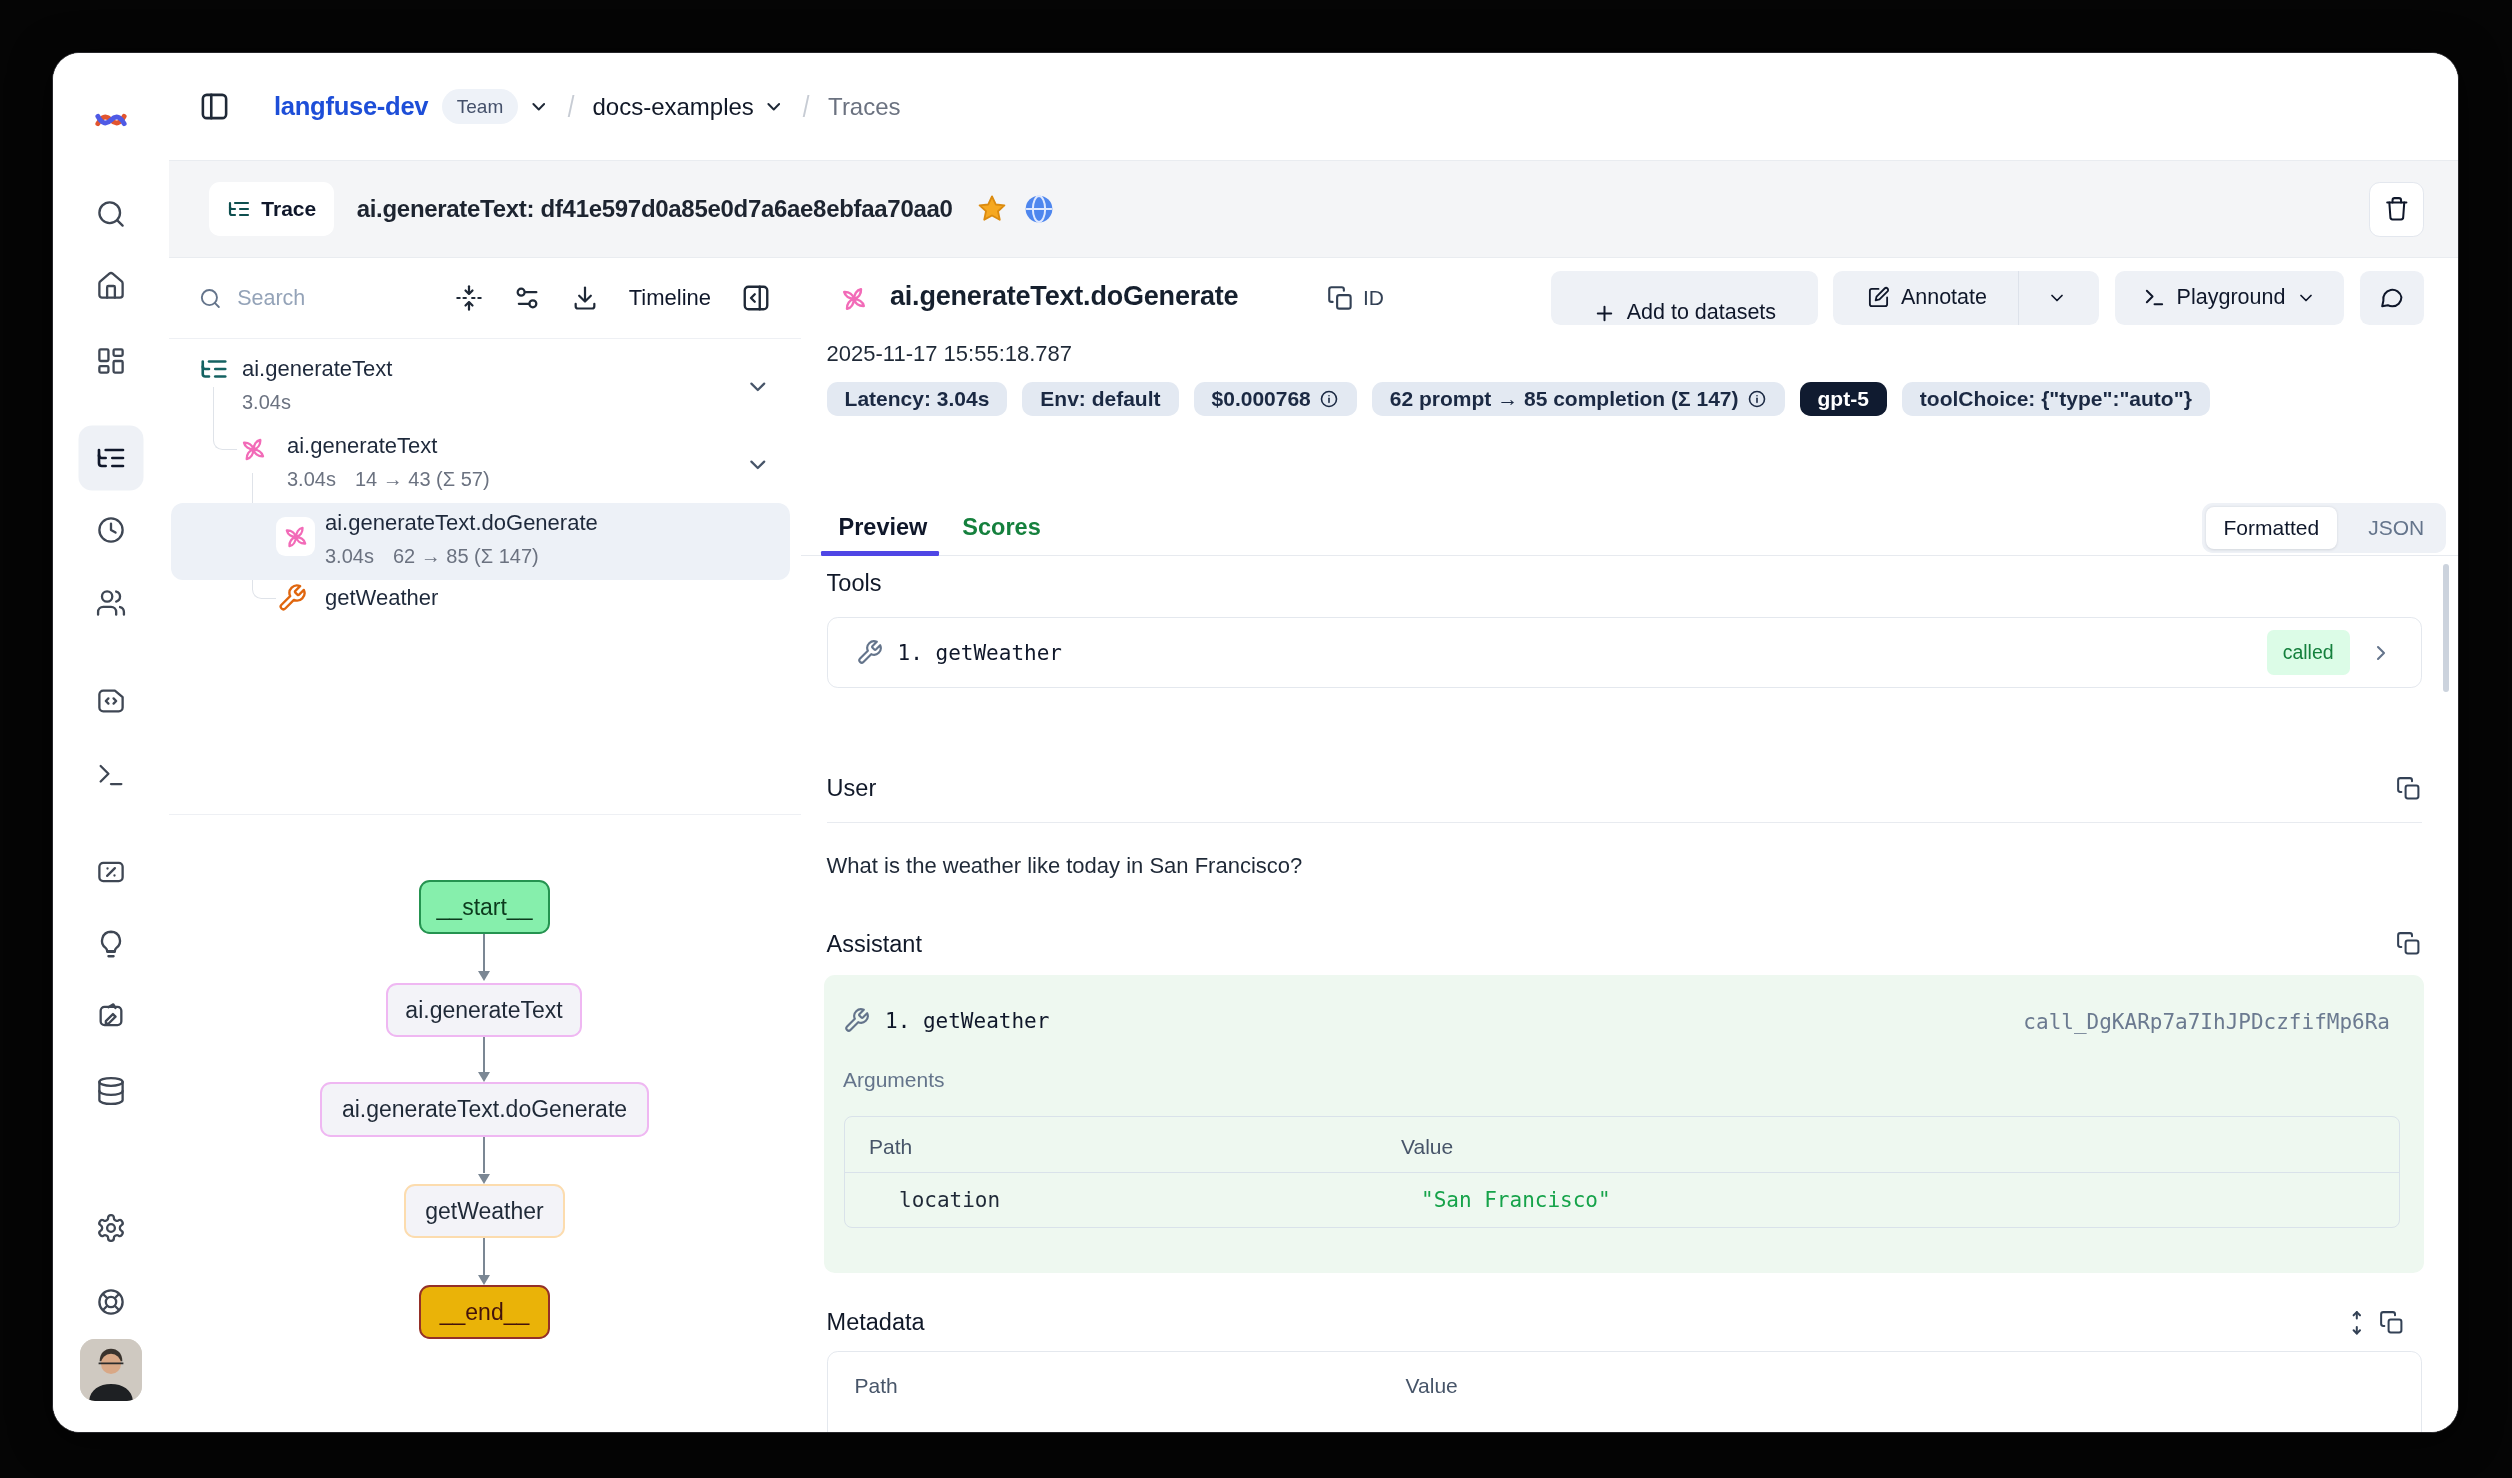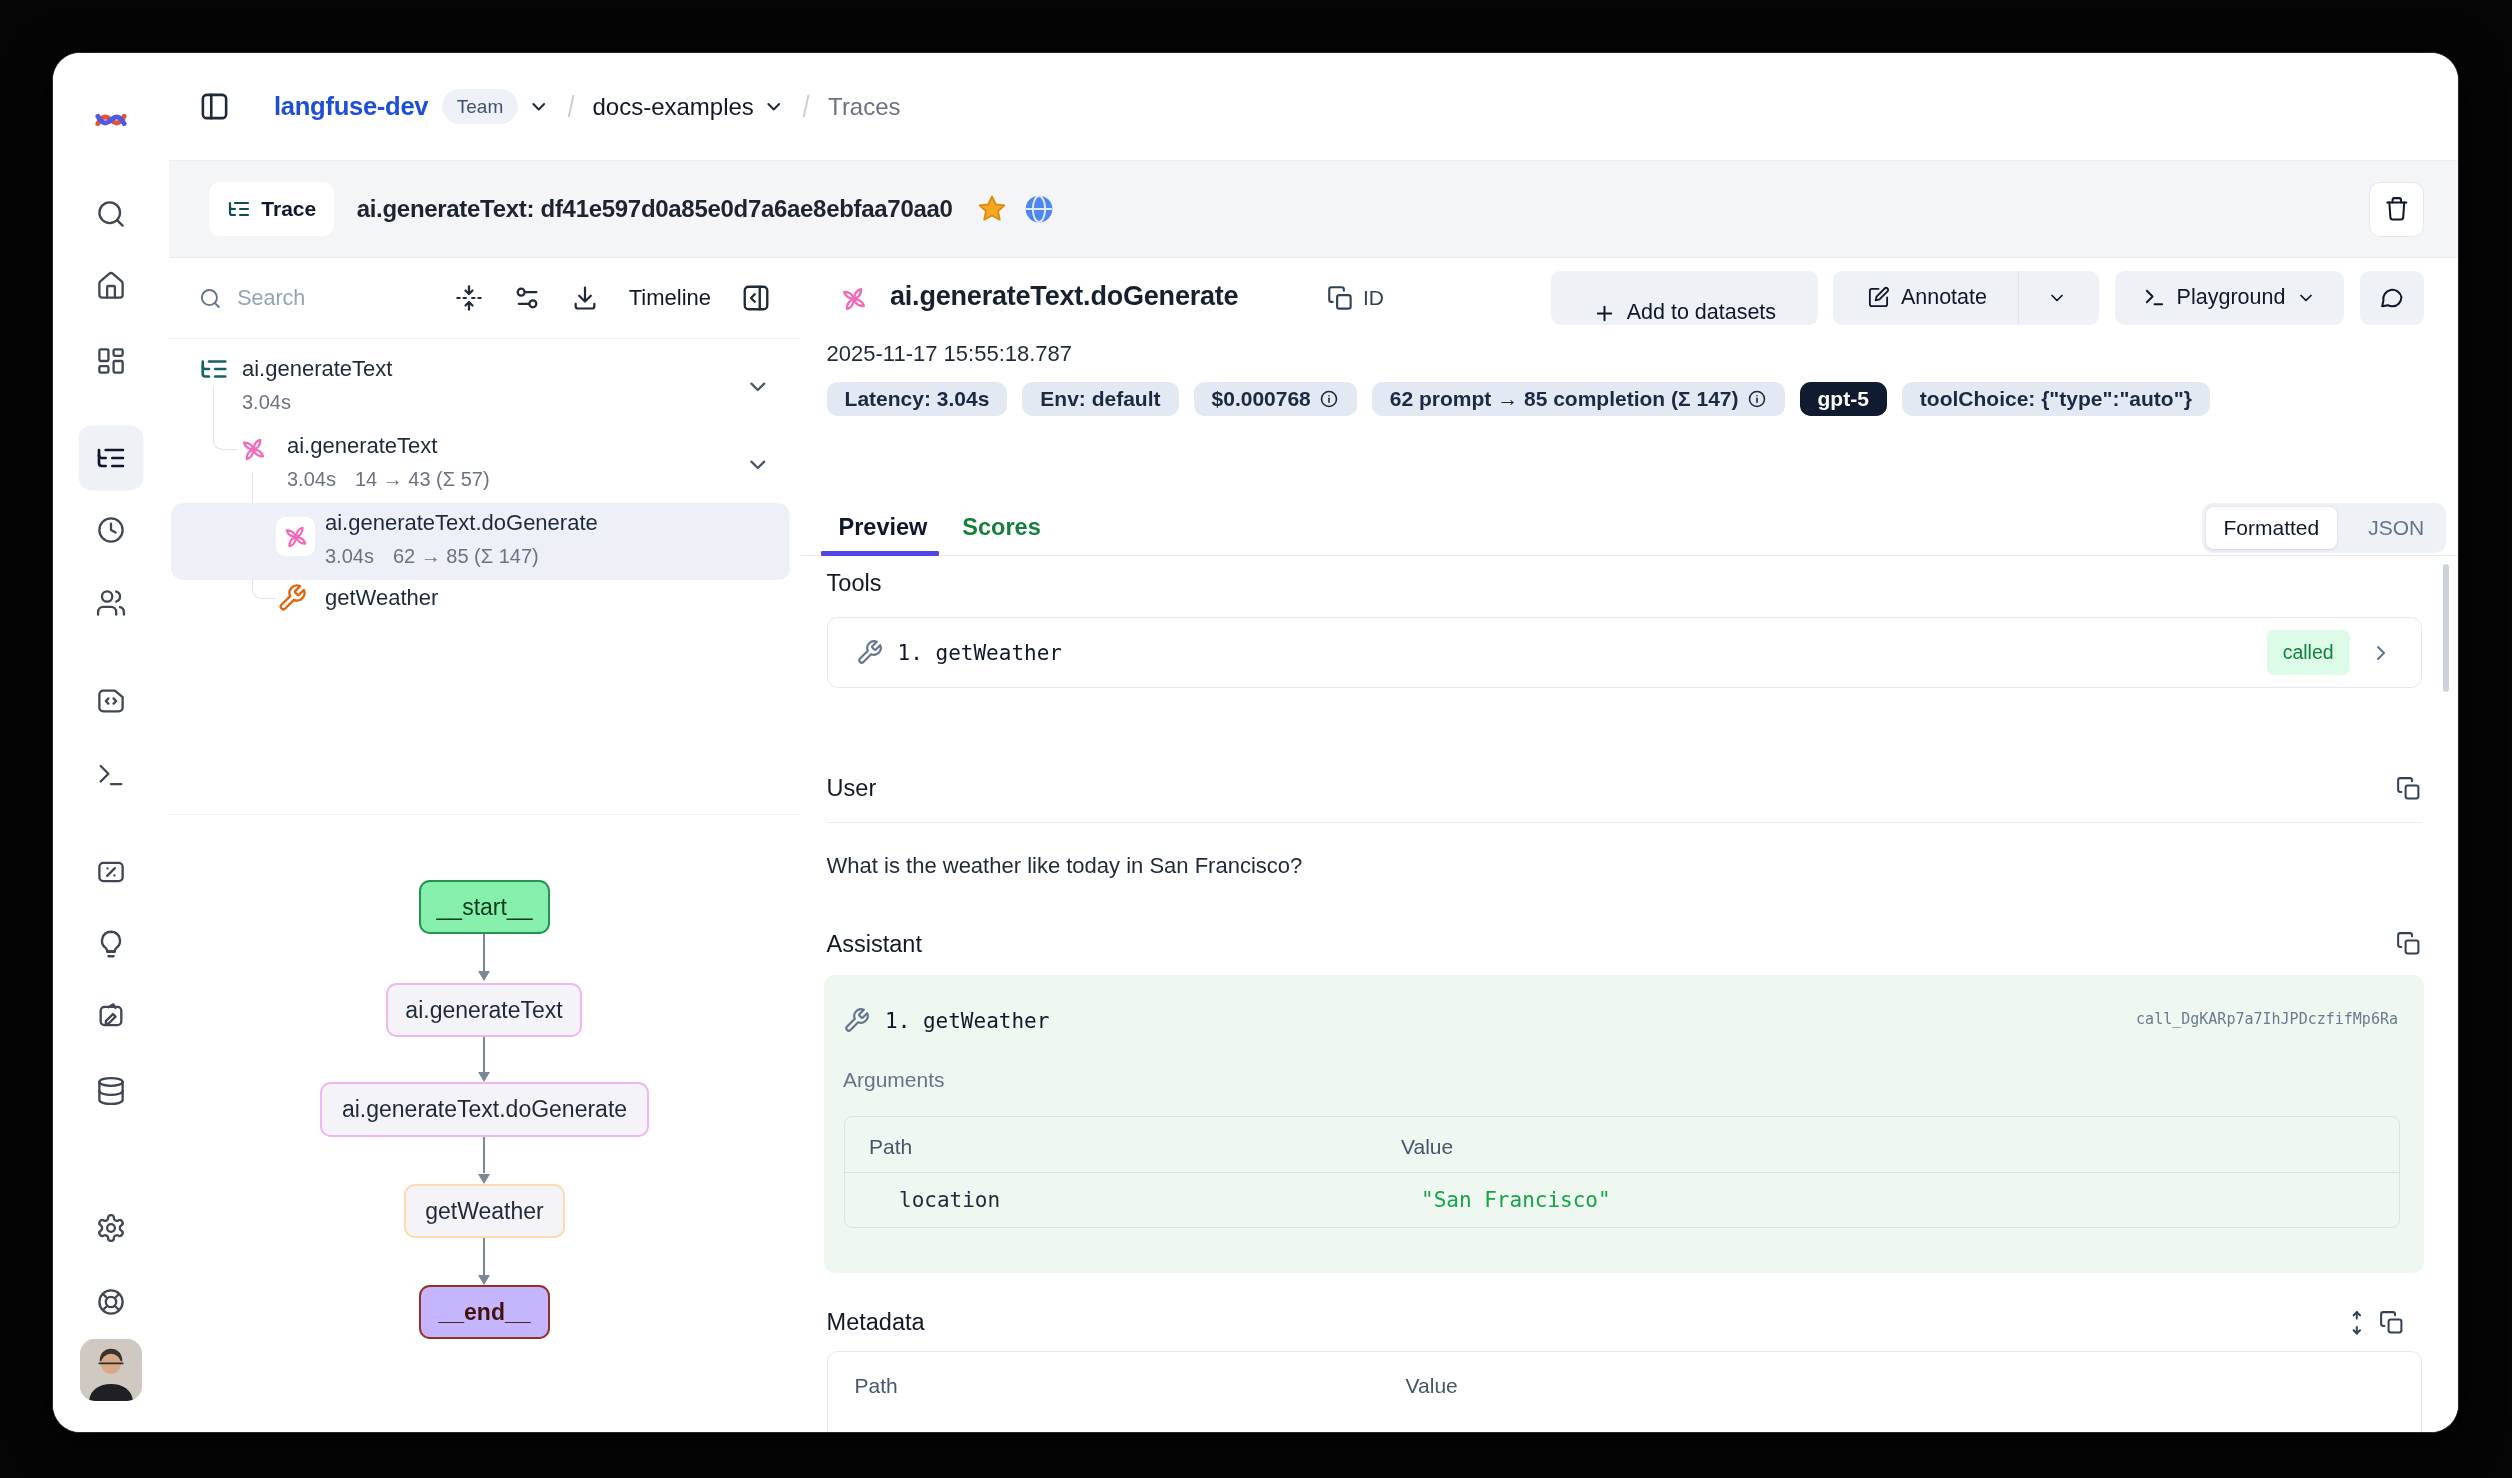--- a/index.html
+++ b/index.html
@@ -51,21 +51,21 @@
   .tree-line{border-color:#dfe3e9 !important;}
   .sel-row{background:#edf1f7;border-radius:12px;}
   .icon-chip{background:#fff;border-radius:9.4px;display:flex;align-items:center;justify-content:center;}
   .tchev{color:#475569;}
   
   .gnode{position:absolute;display:flex;align-items:center;justify-content:center;font-size:23px;color:#1f2937;
     border-radius:10.8px;box-sizing:border-box;border:2.4px solid transparent;background:#f3f3f8;}
   .gn-start{background:#86efac;border-color:#259350;color:#0c3a1d;}
   .gn-gen{border-color:#efb7f2;}
   .gn-tool{border-color:#fcdcae;}
-  .gn-end{background:#c4b5fd;border-color:#943028;color:#43120c;font-weight:bold;}
+  .gn-end{background:#eab308;border-color:#943028;color:#43120c;}
   .garrow{position:absolute;width:2px;background:#7b8794;}
   .ghead{position:absolute;width:0;height:0;border-left:6px solid transparent;border-right:6px solid transparent;border-top:10px solid #7b8794;}
   
   .right-pane{position:absolute;left:748px;top:205px;right:0;bottom:0;background:#fff;overflow:hidden;}
   .obs-title{font-size:27px;font-weight:700;color:#16202e;letter-spacing:-0.2px;}
   .id-label{font-size:21px;font-weight:500;color:#334155;}
   .btn{background:#eef1f6;border-radius:9.4px;height:54px;display:flex;align-items:center;justify-content:center;
     gap:10.8px;font-size:21.5px;font-weight:500;color:#0f172a;box-sizing:border-box;}
   .timestamp{font-size:22px;color:#1f2937;}
   .badges{display:flex;gap:15px;}
@@ -538,21 +538,21 @@
         </svg>
     </div>
 
     <div class="abs green-card" style="left:23px;top:717px;width:1600px;height:298px;">
       <div class="abs" style="left:19px;top:32px;">
         <svg width="27" height="27" viewBox="0 0 24 24" fill="none" stroke="#64748b" stroke-width="1.9" stroke-linecap="round" stroke-linejoin="round">
             <path d="M14.7 6.3a1 1 0 0 0 0 1.4l1.6 1.6a1 1 0 0 0 1.4 0l3.77-3.77a6 6 0 0 1-7.94 7.94l-6.91 6.91a2.12 2.12 0 0 1-3-3l6.91-6.91a6 6 0 0 1 7.94-7.94l-3.76 3.76z"></path>
           </svg>
       </div>
       <div class="abs mono" style="left:61px;top:34px;font-size:21px;color:#0f172a;">1. getWeather</div>
-      <div class="abs mono" style="right:26px;top:35px;font-size:15px;color:#6b7a90;margin-left:44px;">call_DgKARp7a7IhJPDczfifMp6Ra</div>
+      <div class="abs mono" style="right:34px;top:35px;font-size:21px;color:#6b7a90;margin-left:44px;">call_DgKARp7a7IhJPDczfifMp6Ra</div>
       <div class="abs" style="left:19px;top:93px;font-size:21px;color:#64748b;">Arguments</div>
 
       <div class="abs arg-table" style="left:20px;top:141px;width:1556px;height:112px;">
         <div class="abs hdr-cell" style="left:24px;top:17.5px;">Path</div>
         <div class="abs hdr-cell" style="left:556px;top:17.5px;">Value</div>
         <div class="abs" style="left:0;top:55px;width:100%;height:1.3px;background:#d9e2ea;"></div>
         <div class="abs mono" style="left:54px;top:71px;font-size:21px;color:#1f2937;">location</div>
         <div class="abs mono" style="left:576px;top:71px;font-size:21px;color:#16a34a;">"San Francisco"</div>
       </div>
     </div>

